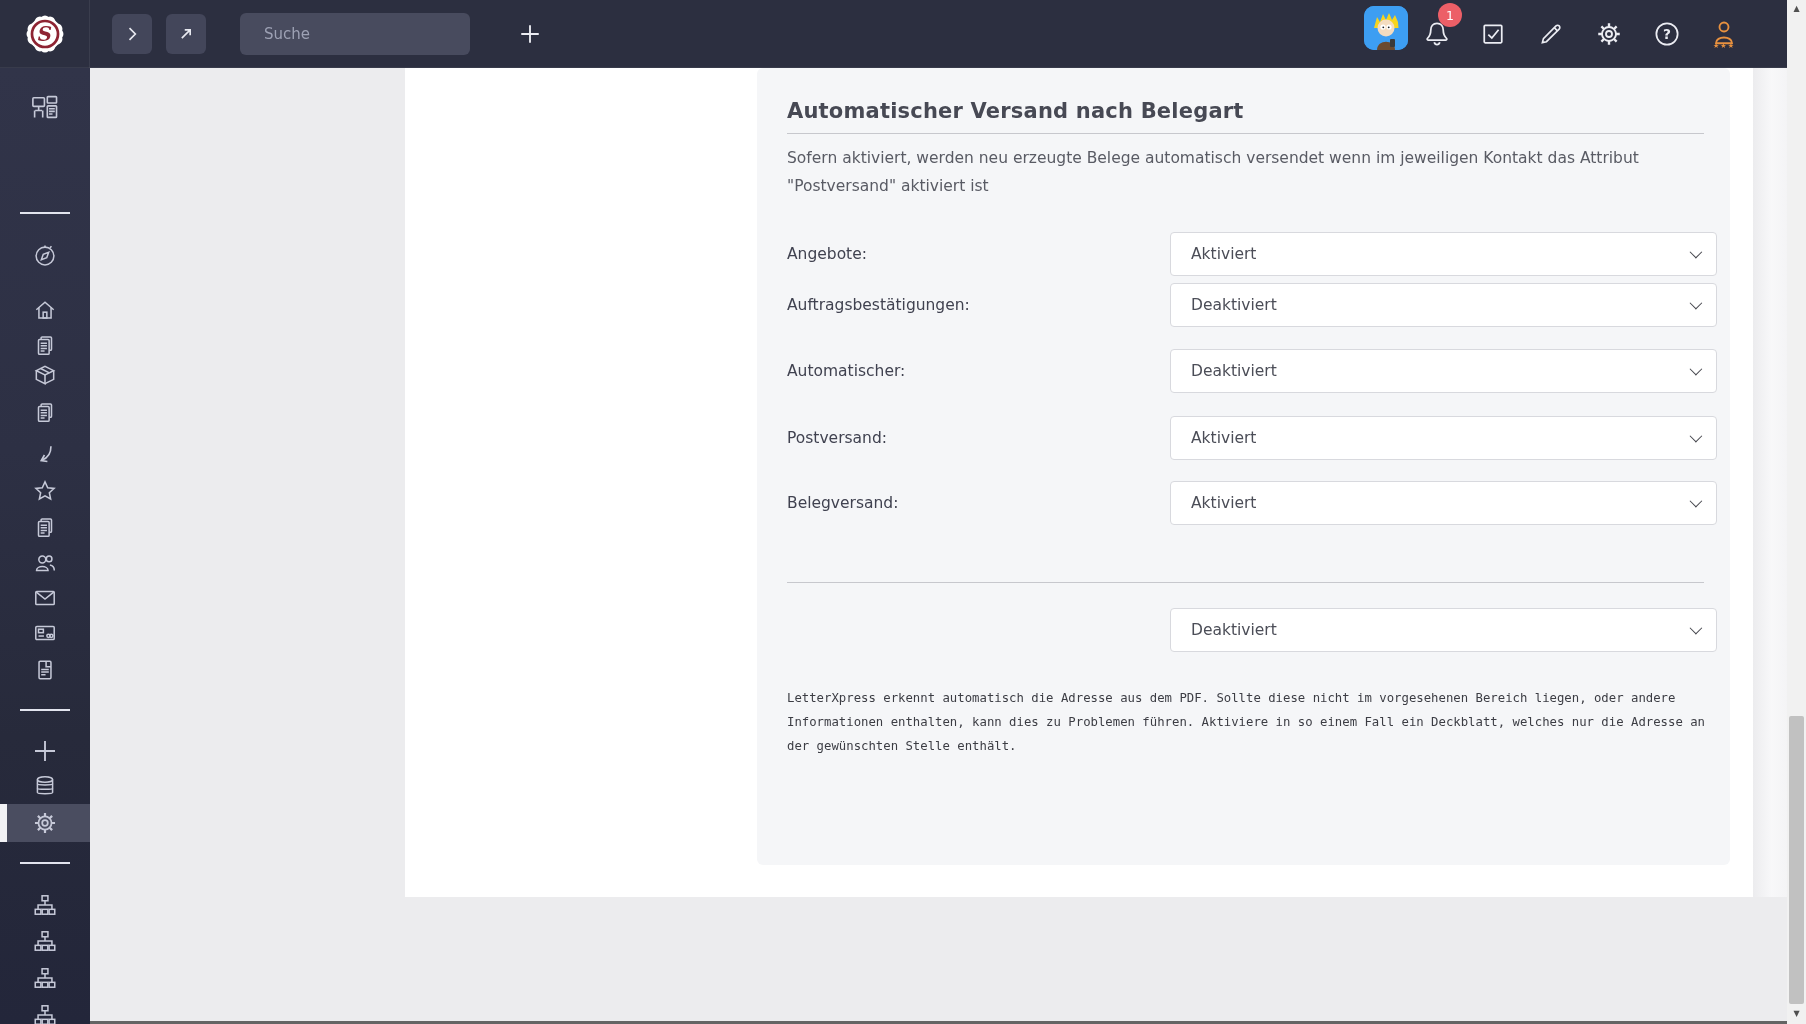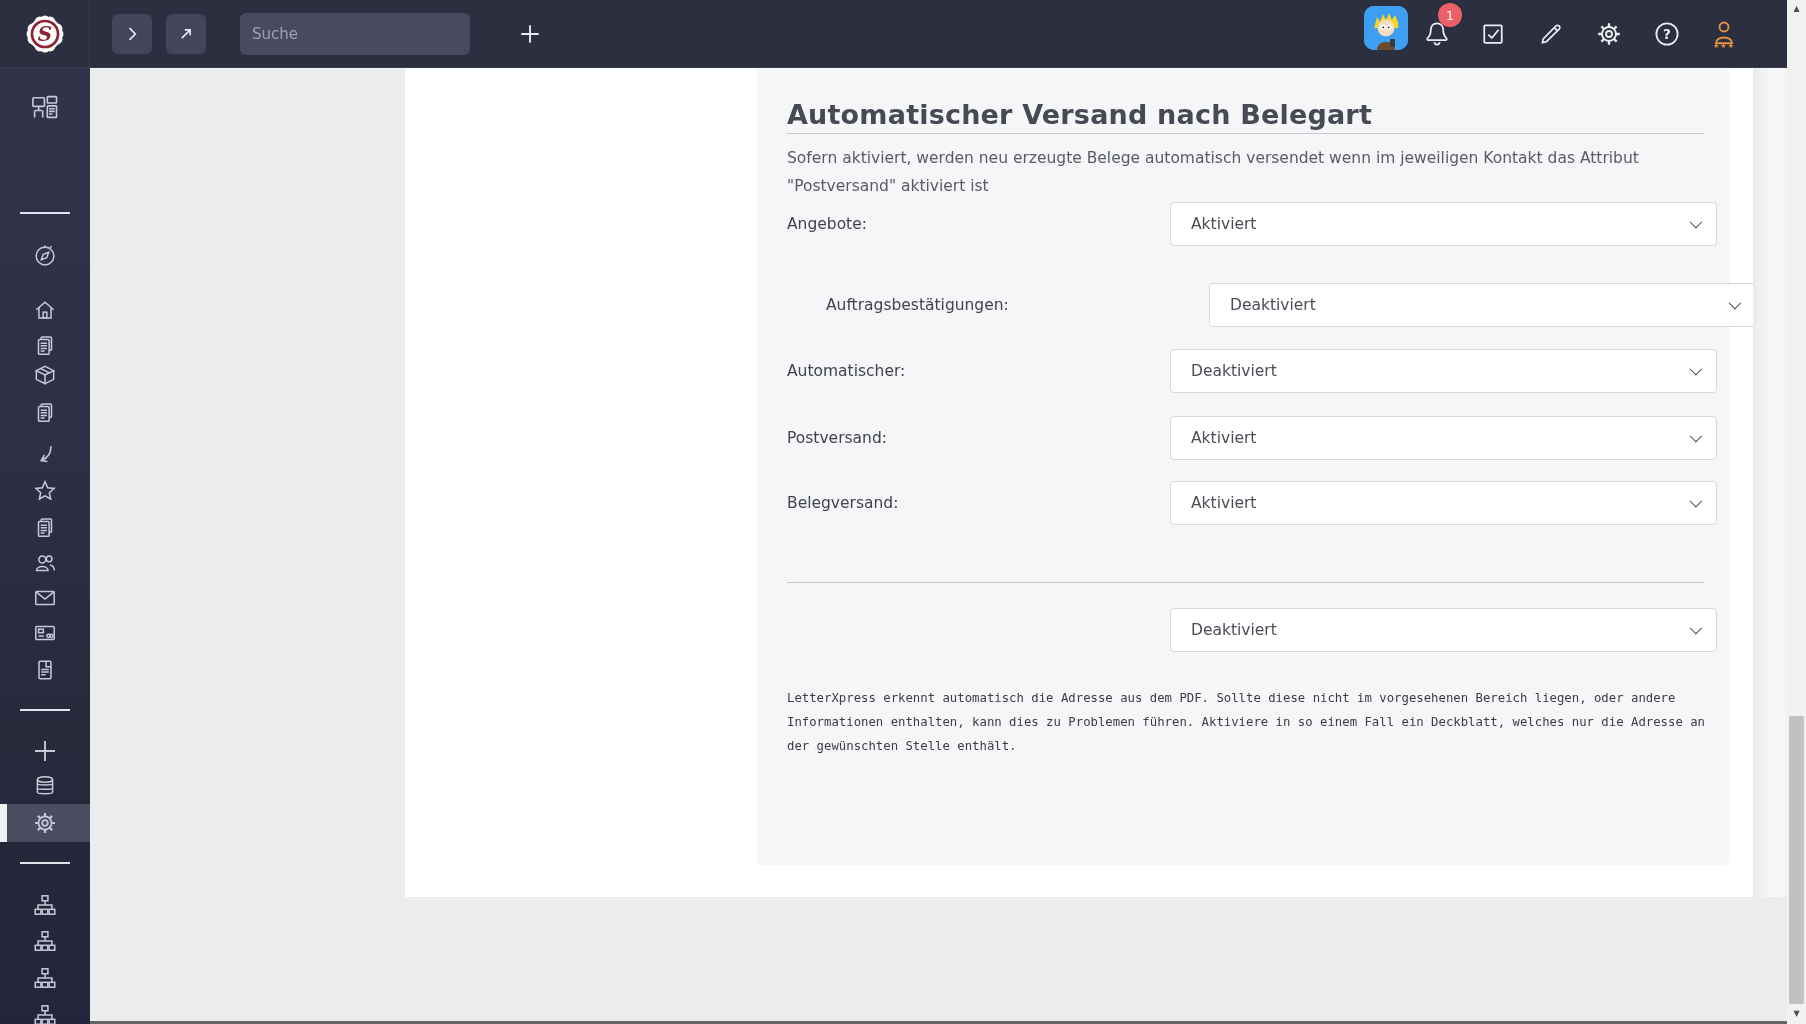--- a/index.html
+++ b/index.html
@@ -13,21 +13,21 @@
   .logo-area { position:absolute; left:0; top:0; width:90px; height:68px;
                display:flex; align-items:center; justify-content:center;
                border-right:1px solid rgba(255,255,255,.07); }
   .tb-btn { position:absolute; top:14px; width:40px; height:40px; border-radius:6px;
             background:#43465a; display:flex; align-items:center; justify-content:center; cursor:pointer; }
   .tb-btn svg { stroke:#e8e9f0; }
   #btn-collapse { left:112px; }
   #btn-expand { left:166px; }
   .search { position:absolute; left:240px; top:13px; width:230px; height:42px;
             background:#484b5e; border:none; border-radius:6px; color:#fde047;
-            font-size:15px; padding:0 12px; font-family:inherit; }
+            font-size:15px; padding:0 24px; font-family:inherit; }
   .search::placeholder { color:#9da1b4; }
   .tb-plus { position:absolute; left:512px; top:21px; width:36px; height:26px;
              display:flex; align-items:center; justify-content:center; cursor:pointer; }
   .tb-icon { position:absolute; top:18px; width:32px; height:32px; display:flex;
              align-items:center; justify-content:center; cursor:pointer; }
   .tb-icon svg { stroke:#ecedf3; fill:none; }
   .avatar { position:absolute; left:1364px; top:6px; width:44px; height:44px;
             border-radius:10px; background:#3d9ef2; overflow:hidden; cursor:pointer; }
   #icon-bell { left:1421px; }
   #icon-tasks { left:1477px; }
@@ -52,31 +52,31 @@
   .sb-div { position:absolute; left:20px; width:50px; height:2px; background:#e2e4ee; }
 
   
   .main { position:absolute; left:90px; top:68px; width:1697px; height:956px; background:#ececee; }
   .card { position:absolute; left:315px; top:0; width:1382px; height:829px; background:#ffffff; }
   .scroll-gutter { position:absolute; left:1663px; top:0; width:34px; height:902px;
                    background:linear-gradient(90deg,#e7e7ea 0%,#f6f6f8 55%,#f1f1f3 100%); opacity:.8; }
   .panel { position:absolute; left:352px; top:0; width:973px; height:797px;
            background:#f5f6f8; border-radius:6px; }
 
-  .h-sec { position:absolute; left:30px; font-size:27px; font-weight:600; color:#474954; letter-spacing:.2px; }
+  .h-sec { position:absolute; left:30px; font-size:21px; font-weight:600; color:#474954; letter-spacing:.2px; }
   #h-sec1 { top:31px; }
   #h-sec2 { top:476px; }
   .sec-hr { position:absolute; left:30px; width:917px; height:1px; background:#c7c8cd; }
   #hr-sec1 { top:65px; }
   #hr-sec2 { top:514px; }
   .sec-desc { position:absolute; left:30px; top:76px; width:900px; font-size:15.5px;
               line-height:28px; color:#595b64; }
 
   .form-row { position:absolute; left:30px; width:917px; height:44px; }
-  .row-1 { top:134px; } .row-2 { top:215px;margin-left:39px; } .row-3 { top:281px; }
+  .row-1 { top:164px; } .row-2 { top:215px; } .row-3 { top:281px; }
   .row-4 { top:348px; } .row-5 { top:413px; } .row-deck { top:540px; }
   .f-label { position:absolute; left:0; top:0; height:44px; display:flex; align-items:center;
              font-size:15.5px; font-weight:500; color:#404250; }
   .f-label.two-line { width:320px; align-items:flex-start; padding-top:10px; line-height:29px; display:block; }
   .select { position:absolute; left:383px; top:0; width:547px; height:44px; background:#fff;
             border:1px solid #d8d9de; border-radius:4px; cursor:pointer;
             display:flex; align-items:center; padding:0 40px 0 20px;
             font-size:15.5px; color:#4b4d57; }
   .select .chev { position:absolute; right:17px; top:16px; width:9px; height:9px;
                   border-right:1.8px solid #44454c; border-bottom:1.8px solid #44454c;

